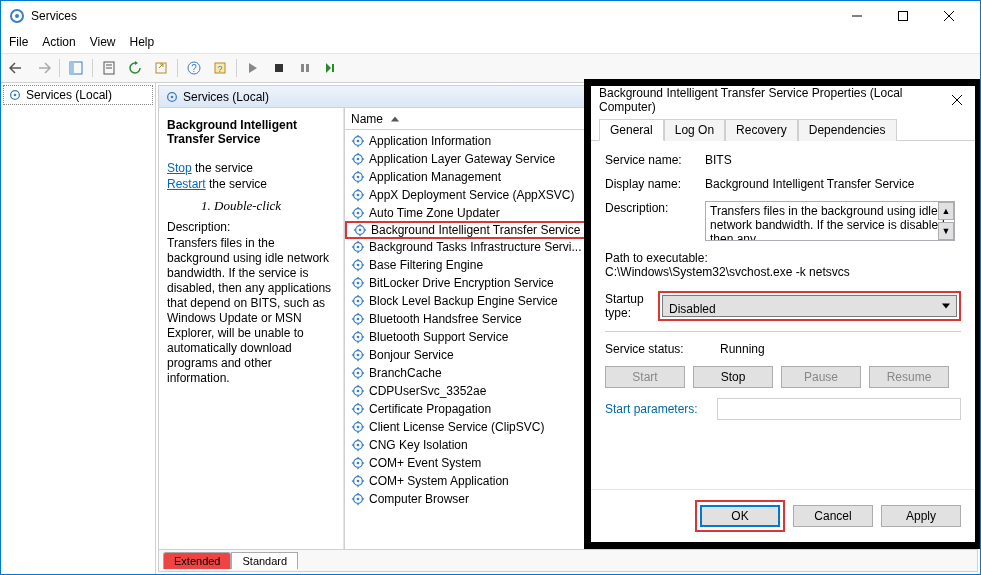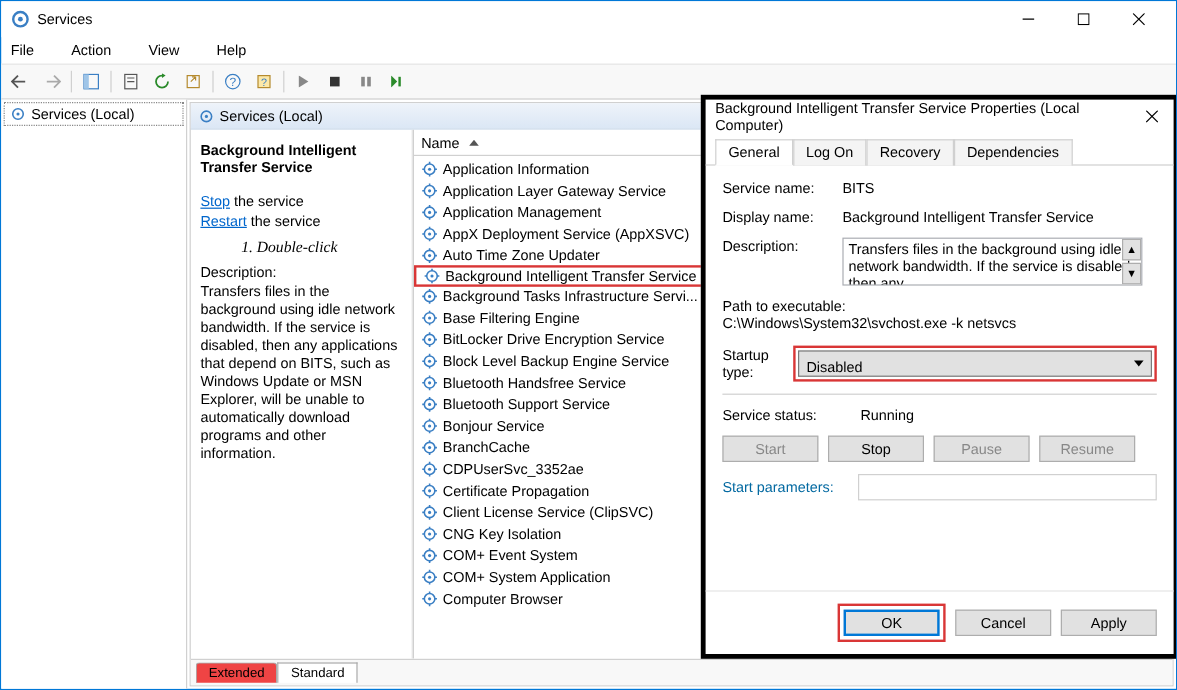--- a/index.html
+++ b/index.html
@@ -2,21 +2,21 @@
 <html><head>
 <meta charset="utf-8">
 <style>
 * { box-sizing: border-box; margin: 0; padding: 0; }
 body { font-family: "Segoe UI", Tahoma, sans-serif; font-size: 12px; color: #000; background: #fff; width: 981px; height: 575px; overflow: hidden; border: 1px solid #0078d7; position: relative; }
 .titlebar { height: 30px; display: flex; align-items: center; padding: 0 8px; background: #fff; }
 .titlebar .tb-icon { width: 16px; height: 16px; margin-right: 6px; }
 .titlebar .title { flex: 1; font-size: 12px; }
 .tb-btns { display: flex; }
 .tb-btn { width: 46px; height: 30px; display: flex; align-items: center; justify-content: center; color: #555; }
-.menubar { height: 22px; display: flex; align-items: center; padding: 0 8px; gap: 31px; font-size: 12px; }
+.menubar { height: 22px; display: flex; align-items: center; padding: 0 8px; gap: 14px; font-size: 12px; }
 .menubar span { cursor: default; }
 .toolbar { height: 30px; border-top: 1px solid #e5e5e5; border-bottom: 1px solid #d0d0d0; display: flex; align-items: center; padding: 0 4px; gap: 2px; background: #f8f8f8; }
 .tool-btn { width: 24px; height: 24px; display: flex; align-items: center; justify-content: center; border: 1px solid transparent; }
 .tool-sep { width: 1px; height: 18px; background: #d0d0d0; margin: 0 2px; }
 .main { display: flex; height: calc(575px - 30px - 22px - 30px - 2px); }
 .left-pane { width: 155px; border-right: 1px solid #d0d0d0; padding: 2px; background: #fff; }
 .tree-item { display: flex; align-items: center; gap: 4px; padding: 2px 4px; border: 1px dotted #888; }
 .right-pane { flex: 1; display: flex; flex-direction: column; background: #fff; border: 1px solid #d0d0d0; margin: 2px; }
 .pane-header { background: linear-gradient(#eef3fa,#dbe7f5); height: 22px; display: flex; align-items: center; padding: 0 6px; gap: 4px; border-bottom: 1px solid #c5d6e8; }
 .pane-body { flex: 1; display: flex; overflow: hidden; }
@@ -31,21 +31,21 @@
 .list-header .col::after { content: ''; position: absolute; right: 4px; top: 50%; transform: translateY(-50%); border-left: 4px solid transparent; border-right: 4px solid transparent; border-bottom: 5px solid #555; }
 .list-body { padding: 2px 0; }
 .svc-row { display: flex; align-items: center; gap: 4px; padding: 0 6px; height: 18px; white-space: nowrap; overflow: hidden; text-overflow: ellipsis; }
 .svc-row.selected { border: 2px solid #d93636; margin: -1px 0; }
 .gear-icon { width: 14px; height: 14px; flex-shrink: 0; }
 .tabs-footer { height: 22px; display: flex; align-items: center; border-top: 1px solid #d0d0d0; padding-left: 4px; background: #f8f8f8; font-size: 11px; }
 .tab-f { padding: 2px 10px; border: 1px solid #aaa; border-bottom: none; background: #fff; position: relative; top: 0px; }
 .tab-f.inactive { background: #ef4444; border-top-left-radius: 3px; border-top-right-radius: 3px; }
 .tab-f.active { background: #fff; }
 
-.dialog { position: absolute; left: 583px; top: 78px; width: 398px; height: 470px; background: #fff; border: 4px solid #000000; display: flex; flex-direction: column; font-size: 12px; }
+.dialog { position: absolute; left: 583px; top: 78px; width: 398px; height: 470px; background: #fff; border: 7px solid #000000; display: flex; flex-direction: column; font-size: 12px; }
 .dlg-title { height: 28px; display: flex; align-items: center; padding: 0 8px; }
 .dlg-title span { flex: 1; }
 .dlg-close { width: 20px; height: 20px; display: flex; align-items: center; justify-content: center; font-size: 14px; }
 .dlg-tabs { display: flex; gap: 0; padding: 4px 8px 0 8px; border-bottom: 1px solid #d0d0d0; }
 .dlg-tab { padding: 3px 10px; border: 1px solid #d0d0d0; border-bottom: none; background: #f4f4f4; font-size: 12px; position: relative; top: 1px; }
 .dlg-tab.active { background: #fff; border-bottom: 1px solid #fff; }
 .dlg-body { flex: 1; padding: 12px 14px; }
 .fld { display: flex; margin-bottom: 10px; }
 .fld label { width: 100px; }
 .fld .val { flex: 1; }

